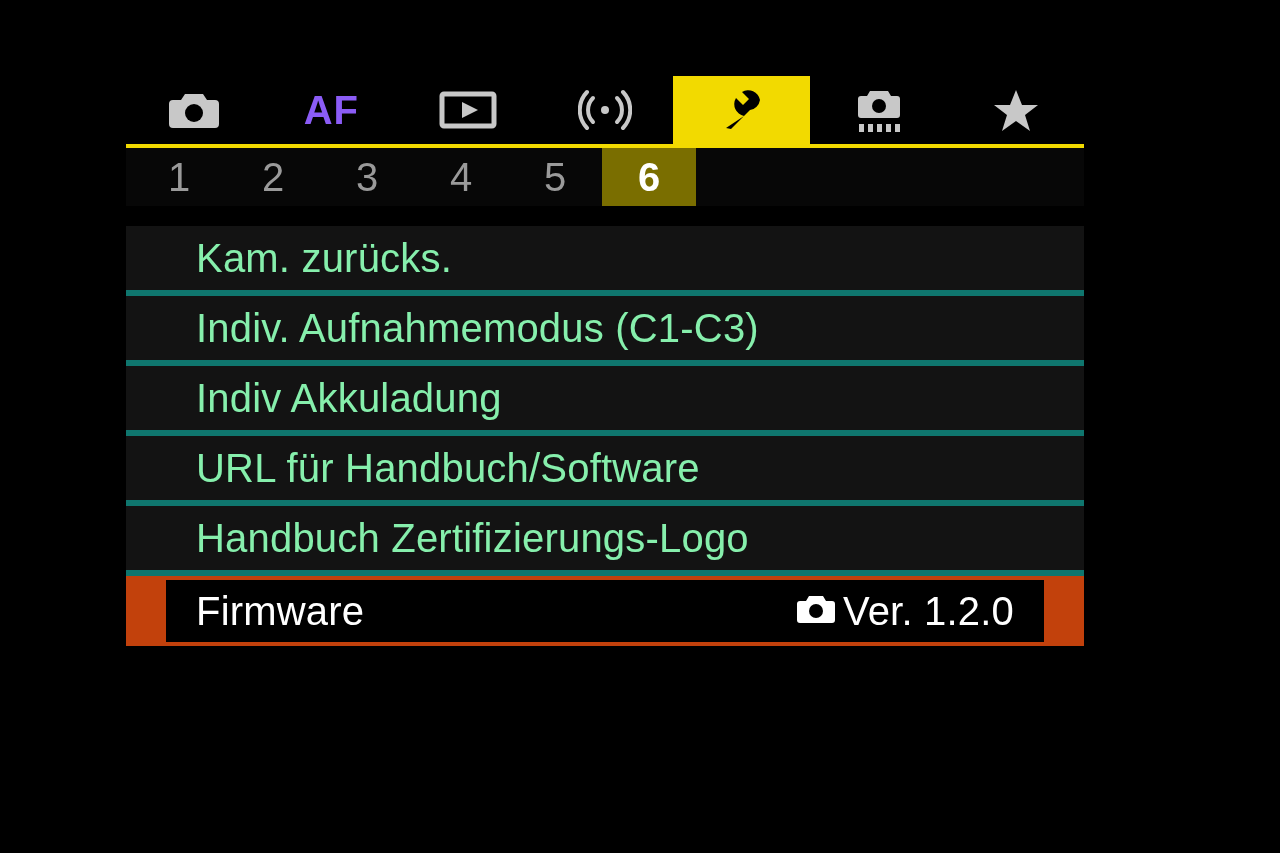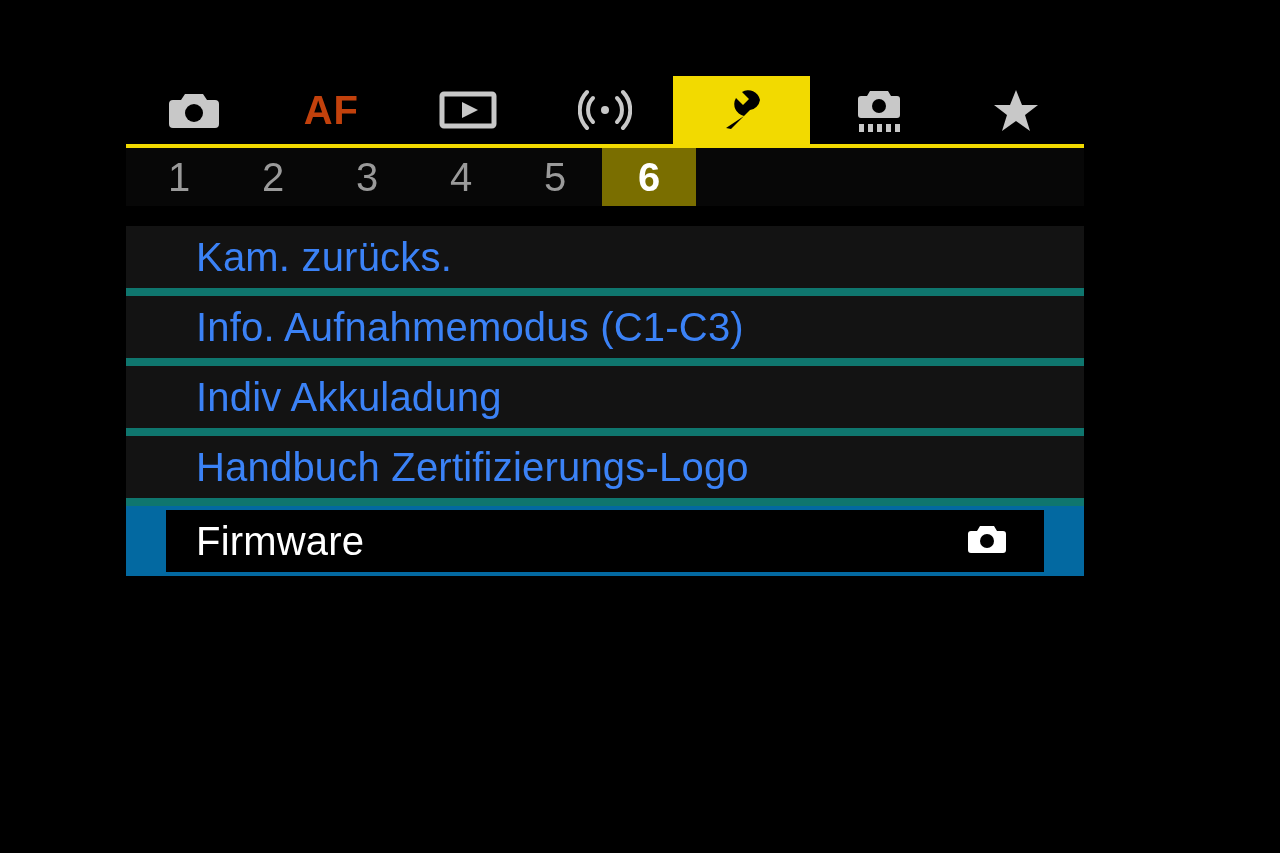--- a/index.html
+++ b/index.html
@@ -71,33 +71,33 @@
 
   
   .menu {
     display: flex;
     flex-direction: column;
     width: 100%;
   }
   .menu-item {
     height: 70px;
     background: #131313;
-    border-bottom: 8px solid #0f766e;
-    display: flex;
-    align-items: center;
-    color: #3b82f6;
+    border-bottom: 6px solid #0f766e;
+    display: flex;
+    align-items: center;
+    color: #86efac;
     font-size: 40px;
     font-weight: 400;
     padding-left: 70px;
     padding-right: 40px;
     box-sizing: border-box;
     letter-spacing: 0.2px;
   }
   .menu-item.selected {
-    background: #0369a1;
+    background: #c2410c;
     padding: 0;
     color: #fff;
     border-bottom: none;
   }
   .menu-item.selected .inner {
     background: #000;
     margin: 0 40px;
     width: 100%;
     height: 62px;
     display: flex;
@@ -127,21 +127,21 @@
     <div class="cat-tab">
       <span>
         <svg width="54" height="40" viewBox="0 0 54 40">
           <path class="ic-fill" d="M6 10 h8 l4 -6 h18 l4 6 h8 a4 4 0 0 1 4 4 v20 a4 4 0 0 1 -4 4 H6 a4 4 0 0 1 -4 -4 V14 a4 4 0 0 1 4 -4 z"></path>
           <circle cx="27" cy="23" r="9" fill="#000"></circle>
         </svg>
       </span>
     </div>
 
     <div class="cat-tab">
-      <span style="color:#c2410c;font-size:40px;font-weight:600;letter-spacing:1px;">AF</span>
+      <span style="color:#8b5cf6;font-size:40px;font-weight:600;letter-spacing:1px;">AF</span>
     </div>
 
     <div class="cat-tab">
       <span>
         <svg width="60" height="40" viewBox="0 0 60 40">
           <rect x="4" y="4" width="52" height="32" rx="2" fill="none" stroke="#c8c8c8" stroke-width="5" class="ic-stroke"></rect>
           <path d="M24 12 L40 20 L24 28 Z" class="ic-fill"></path>
         </svg>
       </span>
     </div>
@@ -202,42 +202,46 @@
 
   <div class="gap"></div>
 
   <div class="menu">
 
     <div class="menu-item">
       <span>Kam. zurücks.</span>
     </div>
 
     <div class="menu-item">
-      <span>Info. Aufnahmemodus (C1-C3)</span>
+      <span>Indiv. Aufnahmemodus (C1-C3)</span>
     </div>
 
     <div class="menu-item">
       <span>Indiv Akkuladung</span>
     </div>
 
 
+    <div class="menu-item">
+      <span>URL für Handbuch/Software</span>
+    </div>
 
     <div class="menu-item">
       <span>Handbuch Zertifizierungs-Logo</span>
     </div>
 
     <div class="menu-item selected">
       <div class="inner">
         <span>Firmware</span>
         <span class="value">
           <span>
             <svg width="42" height="32" viewBox="0 0 42 32">
               <path fill="#fff" d="M5 8 h6 l3 -5 h14 l3 5 h6 a3 3 0 0 1 3 3 v16 a3 3 0 0 1 -3 3 H5 a3 3 0 0 1 -3 -3 V11 a3 3 0 0 1 3 -3 z"></path>
               <circle cx="21" cy="18" r="7" fill="#000"></circle>
             </svg>
           </span>
+          <span>Ver. 1.2.0</span>
         </span>
       </div>
     </div>
 
   </div>
 
 </div>
 
 </body></html>

